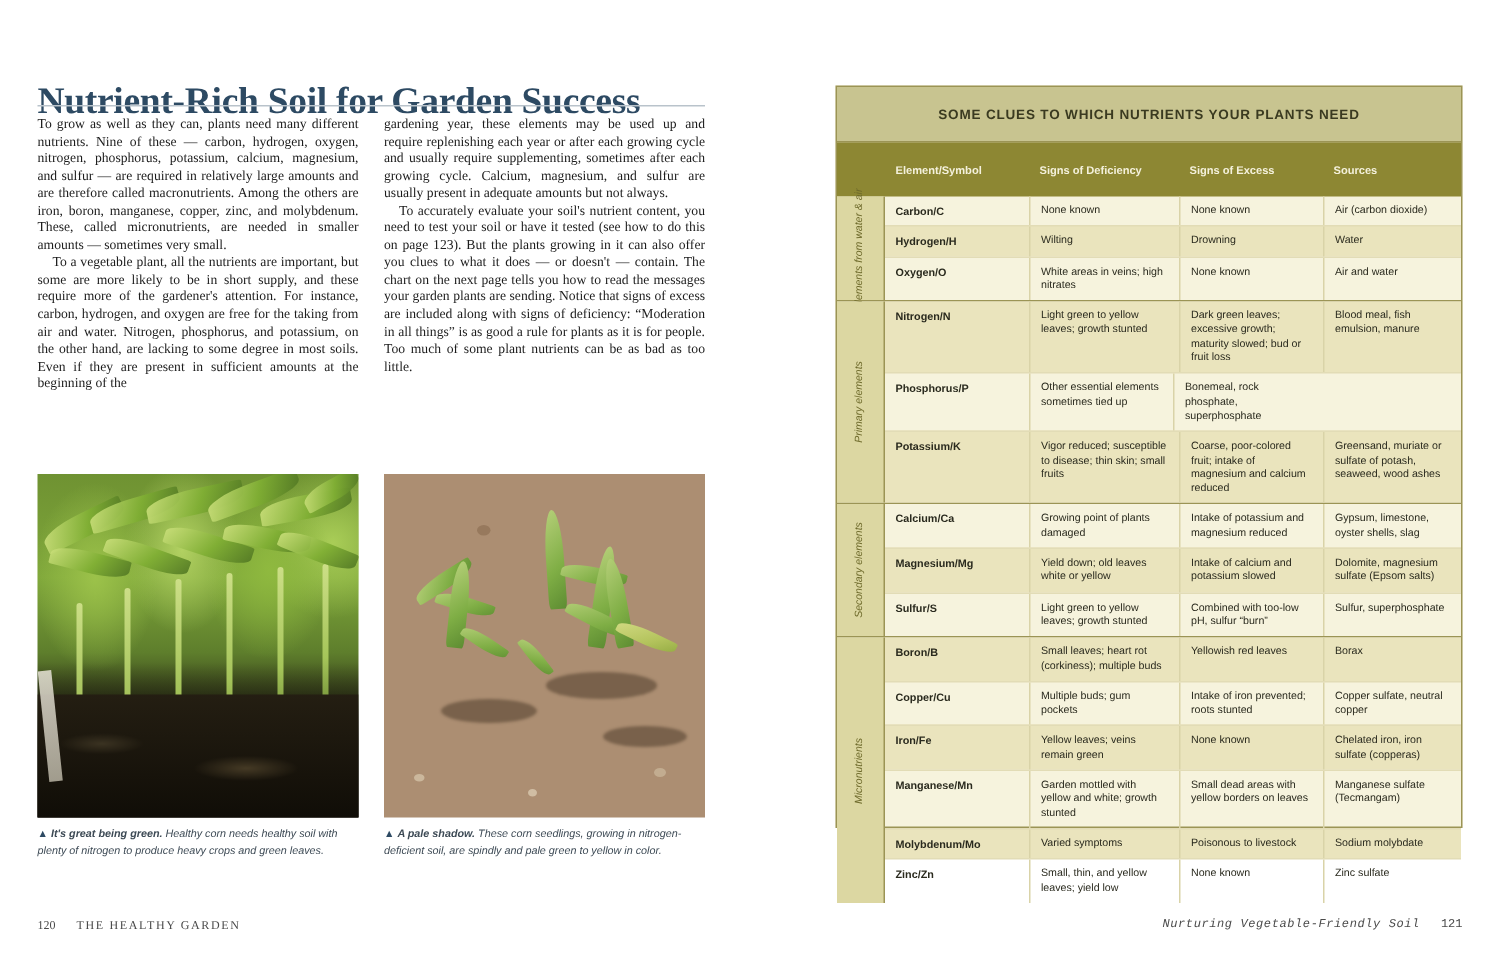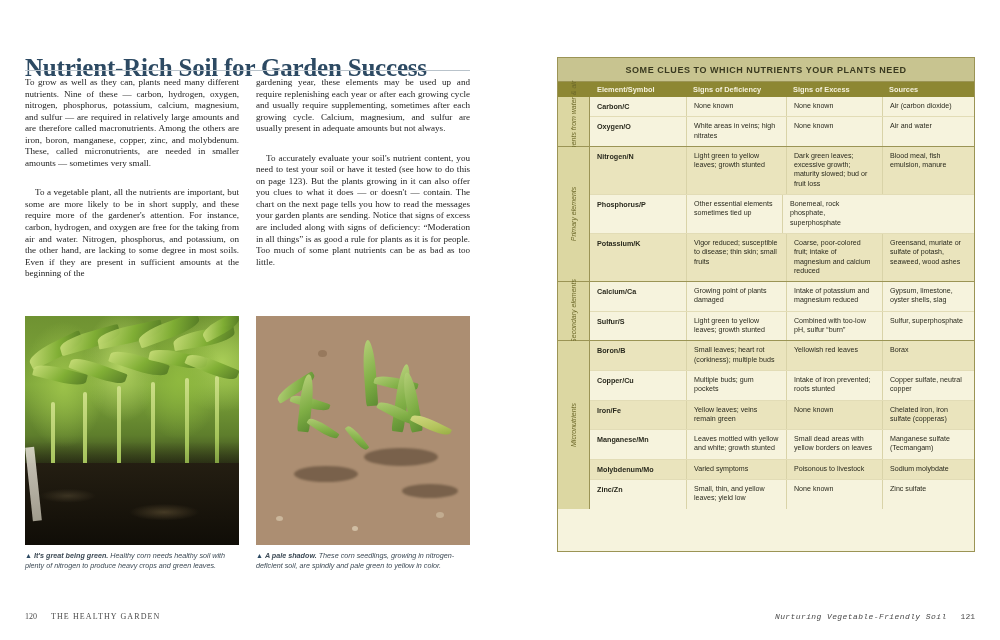--- a/index.html
+++ b/index.html
@@ -30,21 +30,21 @@
     display:flex; gap:17px;
   }
   .col {
     width:214px;
     font-family:"Liberation Serif", serif;
     font-size:9.1px; line-height:11.55px; color:#1c1c1c;
     text-align:justify;
     hyphens:auto;
   }
   .col p { margin:0; }
-  .col p + p { text-indent:10px;margin-top:18px; }
+  .col p + p { text-indent:10px; }
 
   
   #photos {
     position:absolute; left:25px; top:316px; width:446px; height:229px;
     display:flex; gap:17px;
   }
   .photo { width:214px; height:229px; position:relative; overflow:hidden; }
 
   
   .photo-healthy {
@@ -125,26 +125,26 @@
     font-style:italic; letter-spacing:.4px;margin-top:20px;
   }
   #footer-right .pg { font-style:normal; margin-left:14px; letter-spacing:0; }
 
   
   #chart-wrap {
     position:absolute; left:557px; top:57px; width:418px; height:495px;
     border:1px solid #9b9455; background:#f6f3dd;
   }
   #chart-title {
-    height:24px; background:#c8c490; border-bottom:1px solid #9b9455;
+    height:37px; background:#c8c490; border-bottom:1px solid #9b9455;
     display:flex; align-items:center; justify-content:center;
     font-size:9px; font-weight:700; color:#3a3a20; letter-spacing:.55px;
   }
   #col-head {
-    display:flex; height:15px; background:#8d8733;
+    display:flex; height:36px; background:#8d8733;
     color:#f4f1dc; font-size:7.4px; font-weight:700;
   }
   #col-head .gx { width:32px; }
   #col-head .c { display:flex; align-items:center; padding-left:7px; }
   .c1 { width:96px; }
   .c2 { width:100px; }
   .c3 { width:96px; }
   .c4 { width:92px; }
 
   .group { display:flex; border-top:1px solid #9b9455; }
@@ -276,20 +276,26 @@
         <div class="grp-label">
           <span>Elements from water &amp; air</span>
         </div>
         <div class="grp-rows">
           <div class="row">
             <div class="cell c1 name">Carbon/C</div>
             <div class="cell c2">None known</div>
             <div class="cell c3">None known</div>
             <div class="cell c4">Air (carbon dioxide)</div>
           </div>
+          <div class="row alt">
+            <div class="cell c1 name">Hydrogen/H</div>
+            <div class="cell c2">Wilting</div>
+            <div class="cell c3">Drowning</div>
+            <div class="cell c4">Water</div>
+          </div>
           <div class="row">
             <div class="cell c1 name">Oxygen/O</div>
             <div class="cell c2">White areas in veins; high nitrates</div>
             <div class="cell c3">None known</div>
             <div class="cell c4">Air and water</div>
           </div>
         </div>
       </div>
       <div class="group">
         <div class="grp-label">
@@ -319,20 +325,26 @@
         <div class="grp-label">
           <span>Secondary elements</span>
         </div>
         <div class="grp-rows">
           <div class="row">
             <div class="cell c1 name">Calcium/Ca</div>
             <div class="cell c2">Growing point of plants damaged</div>
             <div class="cell c3">Intake of potassium and magnesium reduced</div>
             <div class="cell c4">Gypsum, limestone, oyster shells, slag</div>
           </div>
+          <div class="row alt">
+            <div class="cell c1 name">Magnesium/Mg</div>
+            <div class="cell c2">Yield down; old leaves white or yellow</div>
+            <div class="cell c3">Intake of calcium and potassium slowed</div>
+            <div class="cell c4">Dolomite, magnesium sulfate (Epsom salts)</div>
+          </div>
           <div class="row">
             <div class="cell c1 name">Sulfur/S</div>
             <div class="cell c2">Light green to yellow leaves; growth stunted</div>
             <div class="cell c3">Combined with too-low pH, sulfur “burn”</div>
             <div class="cell c4">Sulfur, superphosphate</div>
           </div>
         </div>
       </div>
       <div class="group">
         <div class="grp-label">
@@ -352,21 +364,21 @@
             <div class="cell c4">Copper sulfate, neutral copper</div>
           </div>
           <div class="row alt">
             <div class="cell c1 name">Iron/Fe</div>
             <div class="cell c2">Yellow leaves; veins remain green</div>
             <div class="cell c3">None known</div>
             <div class="cell c4">Chelated iron, iron sulfate (copperas)</div>
           </div>
           <div class="row">
             <div class="cell c1 name">Manganese/Mn</div>
-            <div class="cell c2">Leaves mottled with yellow and white; growth stunted</div>
+            <div class="cell c2">Garden mottled with yellow and white; growth stunted</div>
             <div class="cell c3">Small dead areas with yellow borders on leaves</div>
             <div class="cell c4">Manganese sulfate (Tecmangam)</div>
           </div>
           <div class="row alt">
             <div class="cell c1 name">Molybdenum/Mo</div>
             <div class="cell c2">Varied symptoms</div>
             <div class="cell c3">Poisonous to livestock</div>
             <div class="cell c4">Sodium molybdate</div>
           </div>
           <div class="row">

